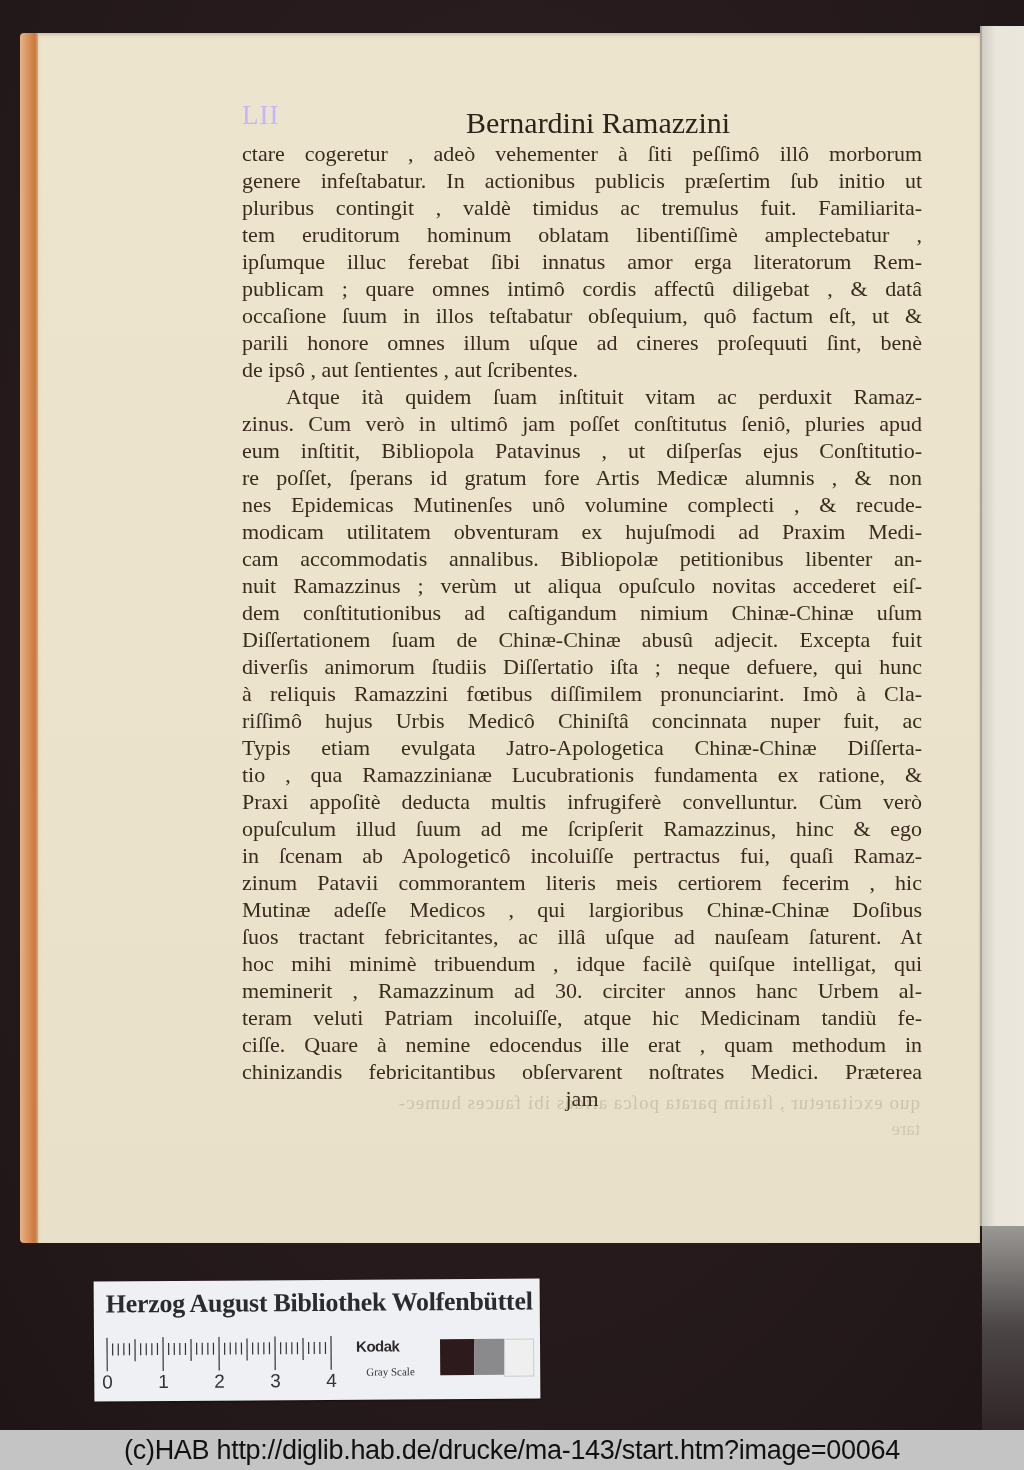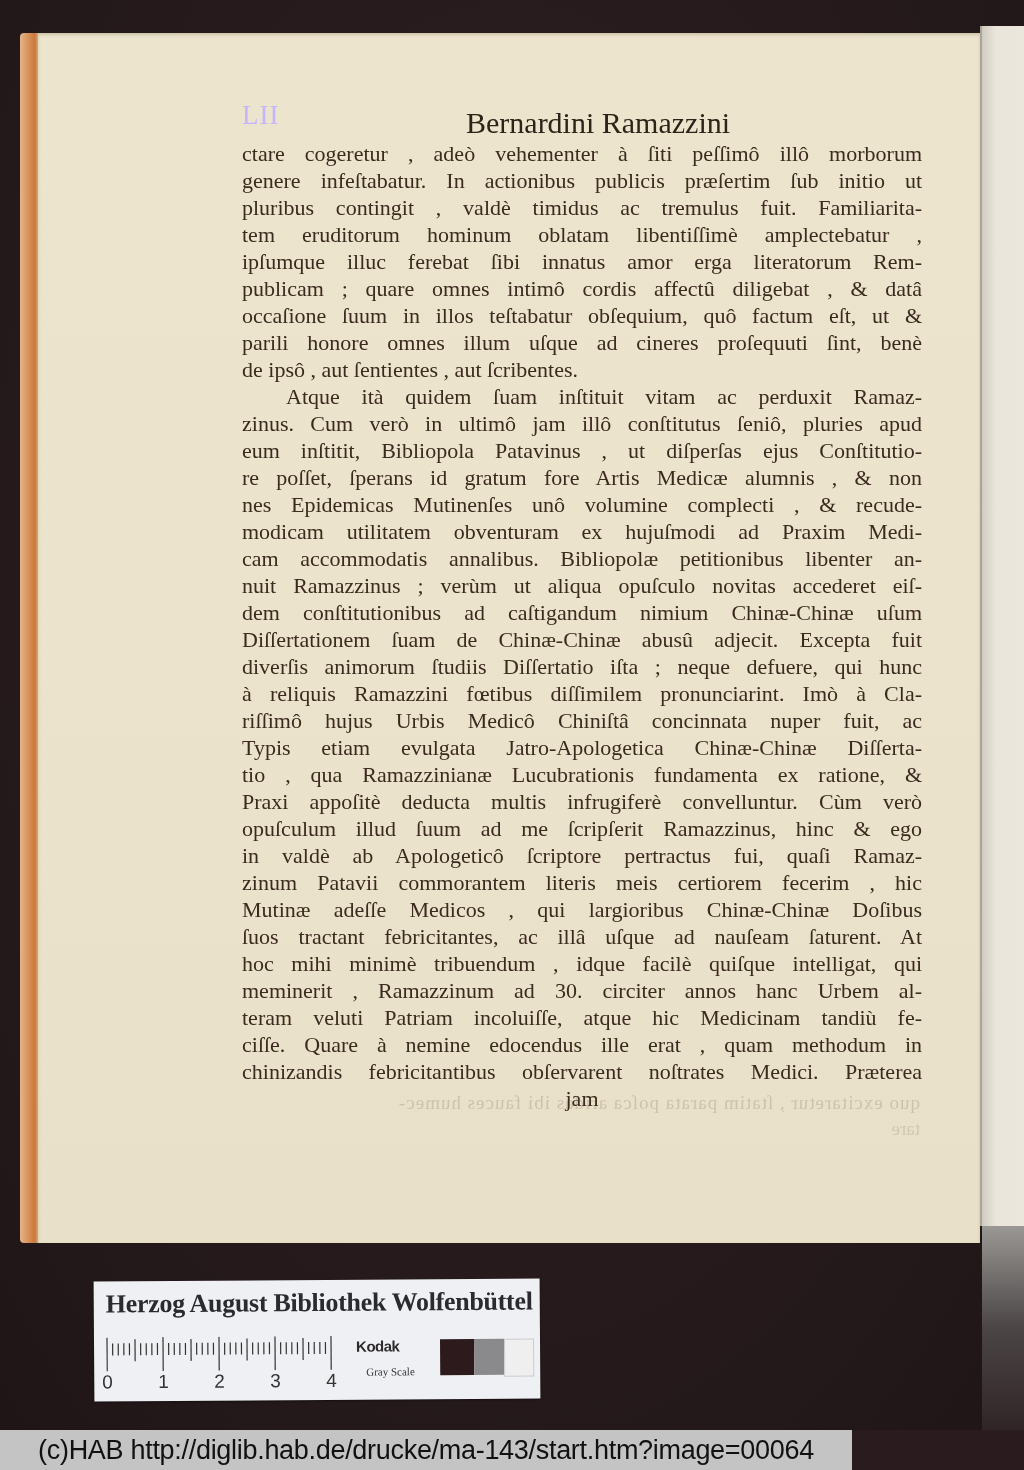--- a/index.html
+++ b/index.html
@@ -162,21 +162,21 @@
       color: #333;
     }
     .swatch {
       position: absolute;
       top: 60px;
       height: 36px;
     }
     .footer {
       position: absolute;
       left: 0; top: 1430px;
-      width: 852px; height: 40px;
+      width: 1024px; height: 40px;
       background: #c4c4c4;
       text-align: center;
       font-family: "Liberation Sans", sans-serif;
       font-size: 27px;
       line-height: 40px;
       color: #111;
       letter-spacing: -0.3px;
     }
   </style>
 </head>
@@ -201,37 +201,37 @@
     <div class="body-line">ctare cogeretur , adeò vehementer à ſiti peſſimô illô morborum</div>
     <div class="body-line">genere infeſtabatur. In actionibus publicis præſertim ſub initio ut</div>
     <div class="body-line">pluribus contingit , valdè timidus ac tremulus fuit. Familiarita-</div>
     <div class="body-line">tem eruditorum hominum oblatam libentiſſimè amplectebatur ,</div>
     <div class="body-line">ipſumque illuc ferebat ſibi innatus amor erga literatorum Rem-</div>
     <div class="body-line">publicam ; quare omnes intimô cordis affectû diligebat , &amp; datâ</div>
     <div class="body-line">occaſione ſuum in illos teſtabatur obſequium, quô factum eſt, ut &amp;</div>
     <div class="body-line">parili honore omnes illum uſque ad cineres proſequuti ſint, benè</div>
     <div class="body-line last">de ipsô , aut ſentientes , aut ſcribentes.</div>
     <div class="body-line indent">Atque ità quidem ſuam inſtituit vitam ac perduxit Ramaz-</div>
-    <div class="body-line">zinus. Cum verò in ultimô jam illô conſtitutus ſeniô, pluries apud</div>
+    <div class="body-line">zinus. Cum verò in ultimô jam poſſet conſtitutus ſeniô, pluries apud</div>
     <div class="body-line">eum inſtitit, Bibliopola Patavinus , ut diſperſas ejus Conſtitutio-</div>
     <div class="body-line">re poſſet, ſperans id gratum fore Artis Medicæ alumnis , &amp; non</div>
     <div class="body-line">nes Epidemicas Mutinenſes unô volumine complecti , &amp; recude-</div>
     <div class="body-line">modicam utilitatem obventuram ex hujuſmodi ad Praxim Medi-</div>
     <div class="body-line">cam accommodatis annalibus. Bibliopolæ petitionibus libenter an-</div>
     <div class="body-line">nuit Ramazzinus ; verùm ut aliqua opuſculo novitas accederet eiſ-</div>
     <div class="body-line">dem conſtitutionibus ad caſtigandum nimium Chinæ-Chinæ uſum</div>
     <div class="body-line">Diſſertationem ſuam de Chinæ-Chinæ abusû adjecit. Excepta fuit</div>
     <div class="body-line">diverſis animorum ſtudiis Diſſertatio iſta ; neque defuere, qui hunc</div>
     <div class="body-line">à reliquis Ramazzini fœtibus diſſimilem pronunciarint. Imò à Cla-</div>
     <div class="body-line">riſſimô hujus Urbis Medicô Chiniſtâ concinnata nuper fuit, ac</div>
     <div class="body-line">Typis etiam evulgata Jatro-Apologetica Chinæ-Chinæ Diſſerta-</div>
     <div class="body-line">tio , qua Ramazzinianæ Lucubrationis fundamenta ex ratione, &amp;</div>
     <div class="body-line">Praxi appoſitè deducta multis infrugiferè convelluntur. Cùm verò</div>
     <div class="body-line">opuſculum illud ſuum ad me ſcripſerit Ramazzinus, hinc &amp; ego</div>
-    <div class="body-line">in valdè ab Apologeticô ſcriptore pertractus fui, quaſi Ramaz-</div>
+    <div class="body-line">in ſcenam ab Apologeticô incoluiſſe pertractus fui, quaſi Ramaz-</div>
     <div class="body-line">zinum Patavii commorantem literis meis certiorem fecerim , hic</div>
     <div class="body-line">Mutinæ adeſſe Medicos , qui largioribus Chinæ-Chinæ Doſibus</div>
     <div class="body-line">ſuos tractant febricitantes, ac illâ uſque ad nauſeam ſaturent. At</div>
     <div class="body-line">hoc mihi minimè tribuendum , idque facilè quiſque intelligat, qui</div>
     <div class="body-line">meminerit , Ramazzinum ad 30. circiter annos hanc Urbem al-</div>
     <div class="body-line">teram veluti Patriam incoluiſſe, atque hic Medicinam tandiù fe-</div>
     <div class="body-line">ciſſe. Quare à nemine edocendus ille erat , quam methodum in</div>
     <div class="body-line">chinizandis febricitantibus obſervarent noſtrates Medici. Præterea</div>
   </div>
   <div class="catchword">jam</div>

